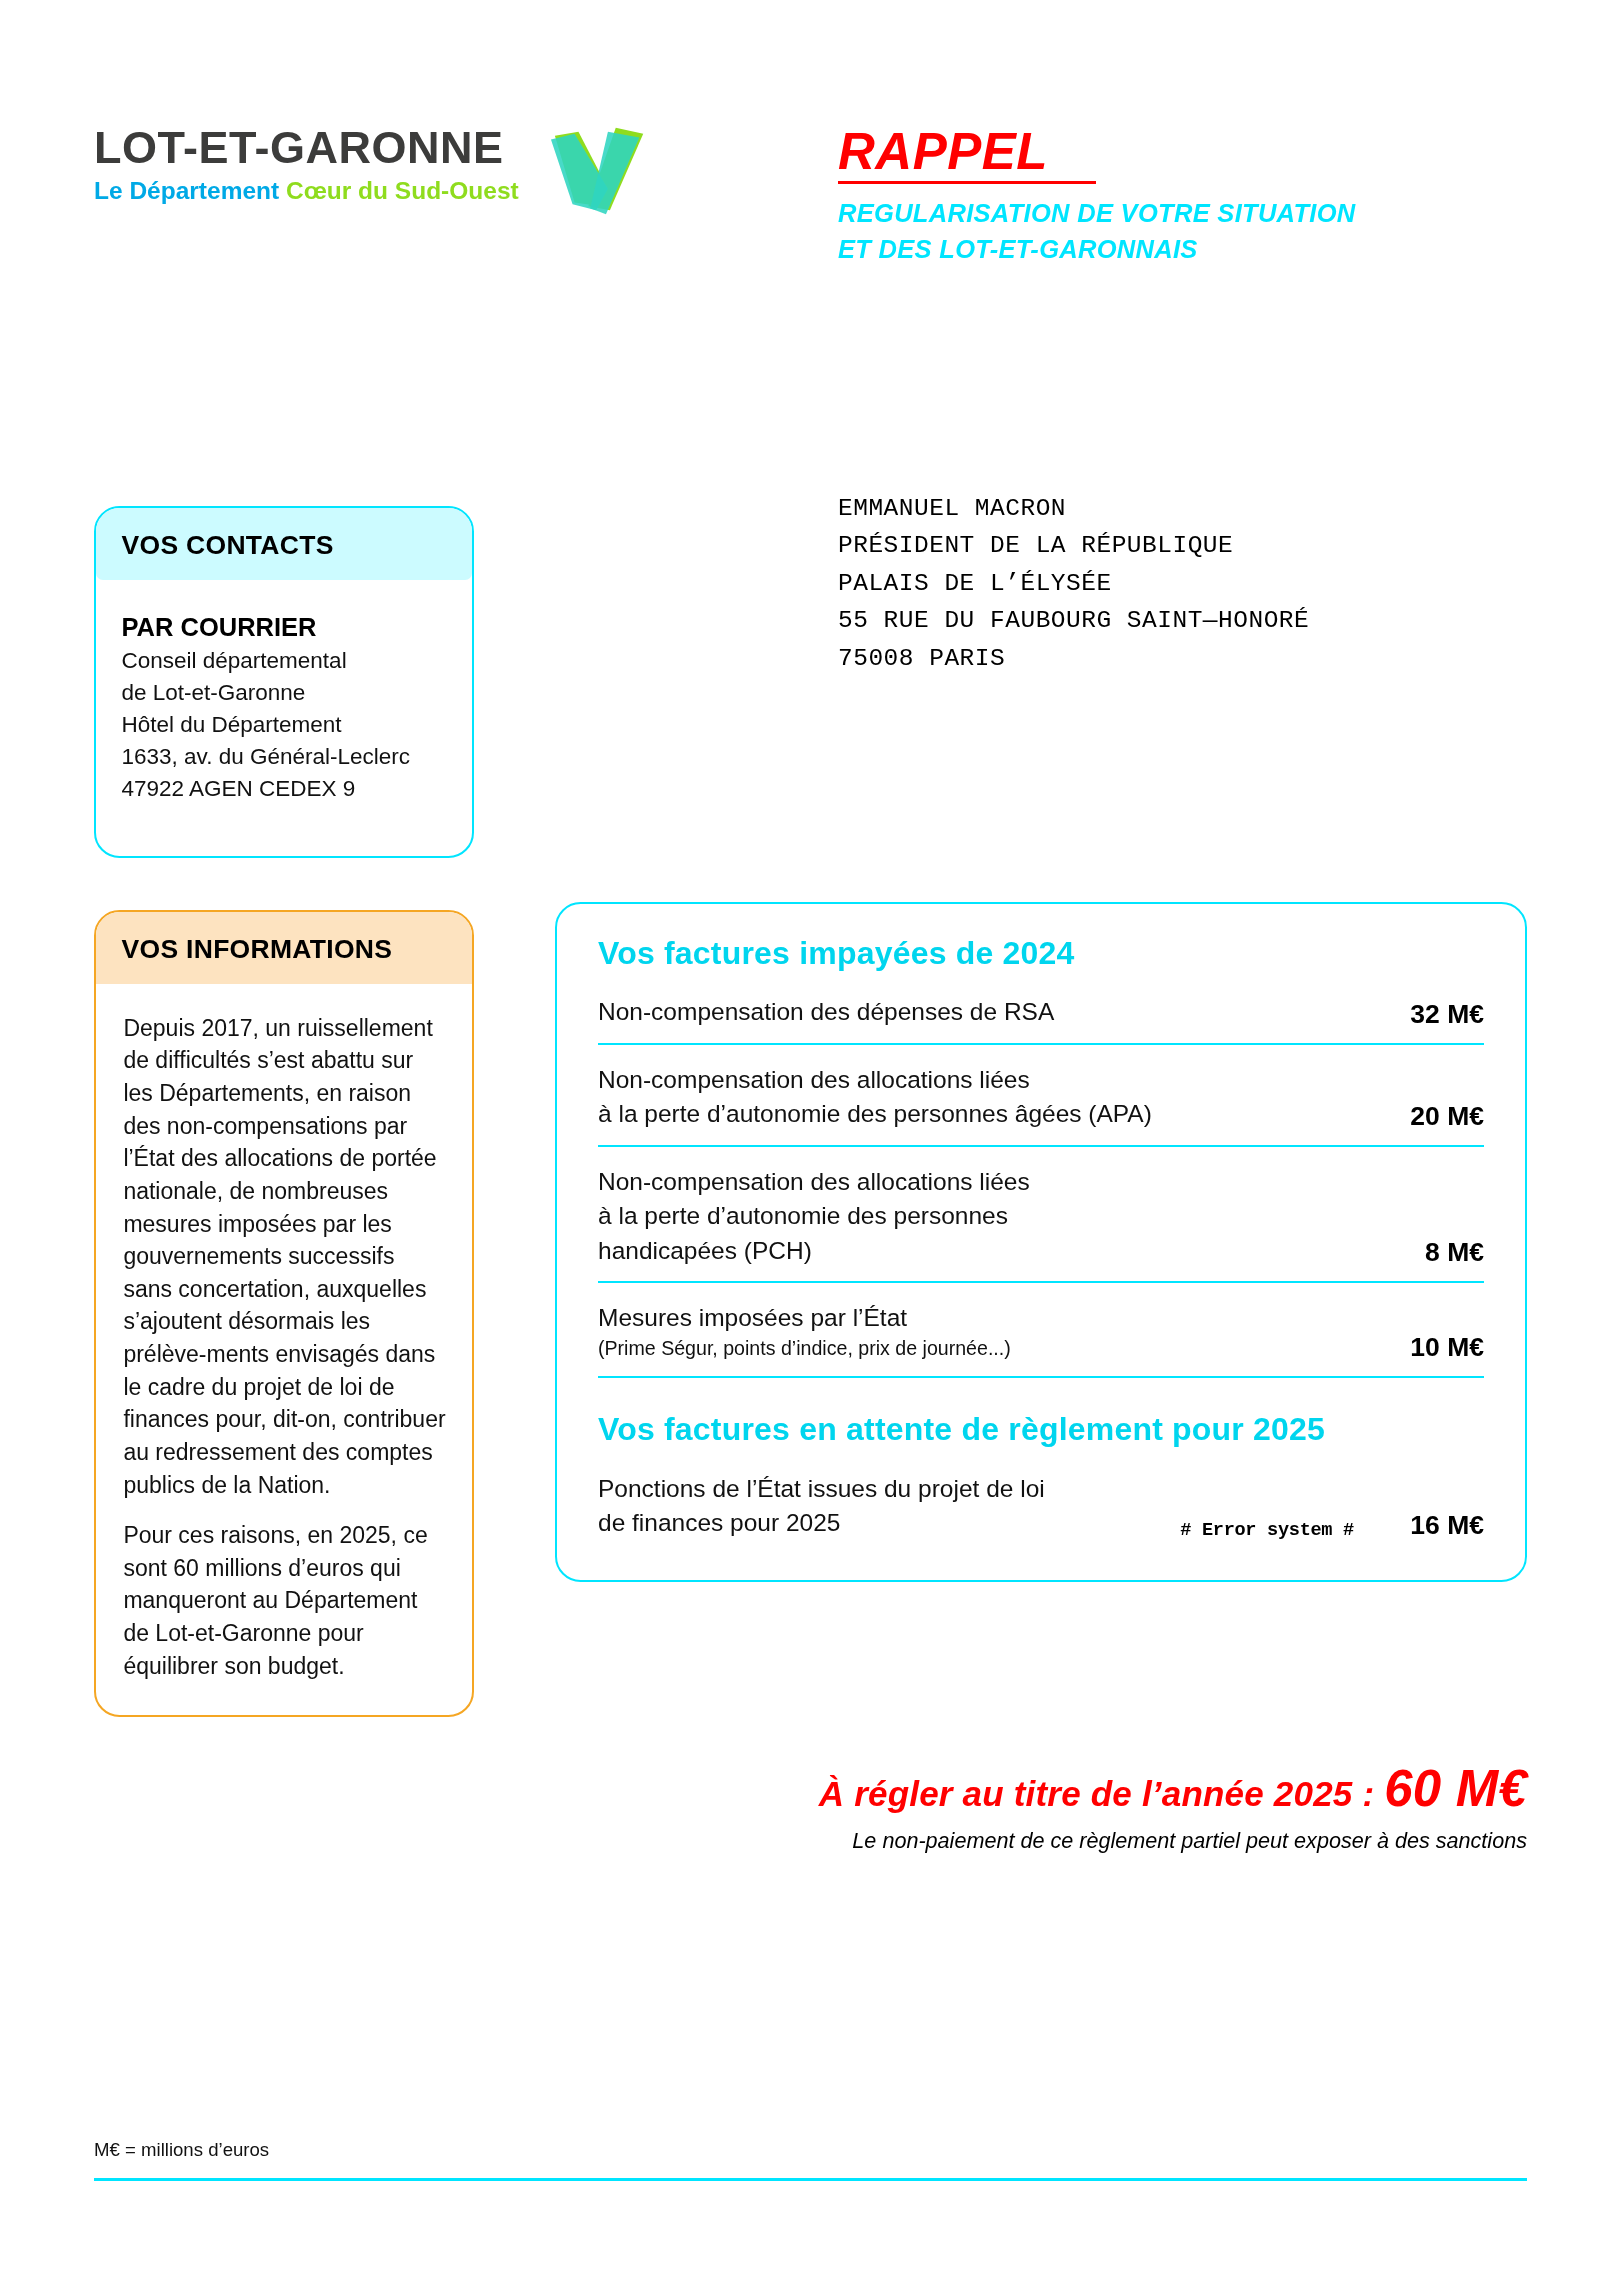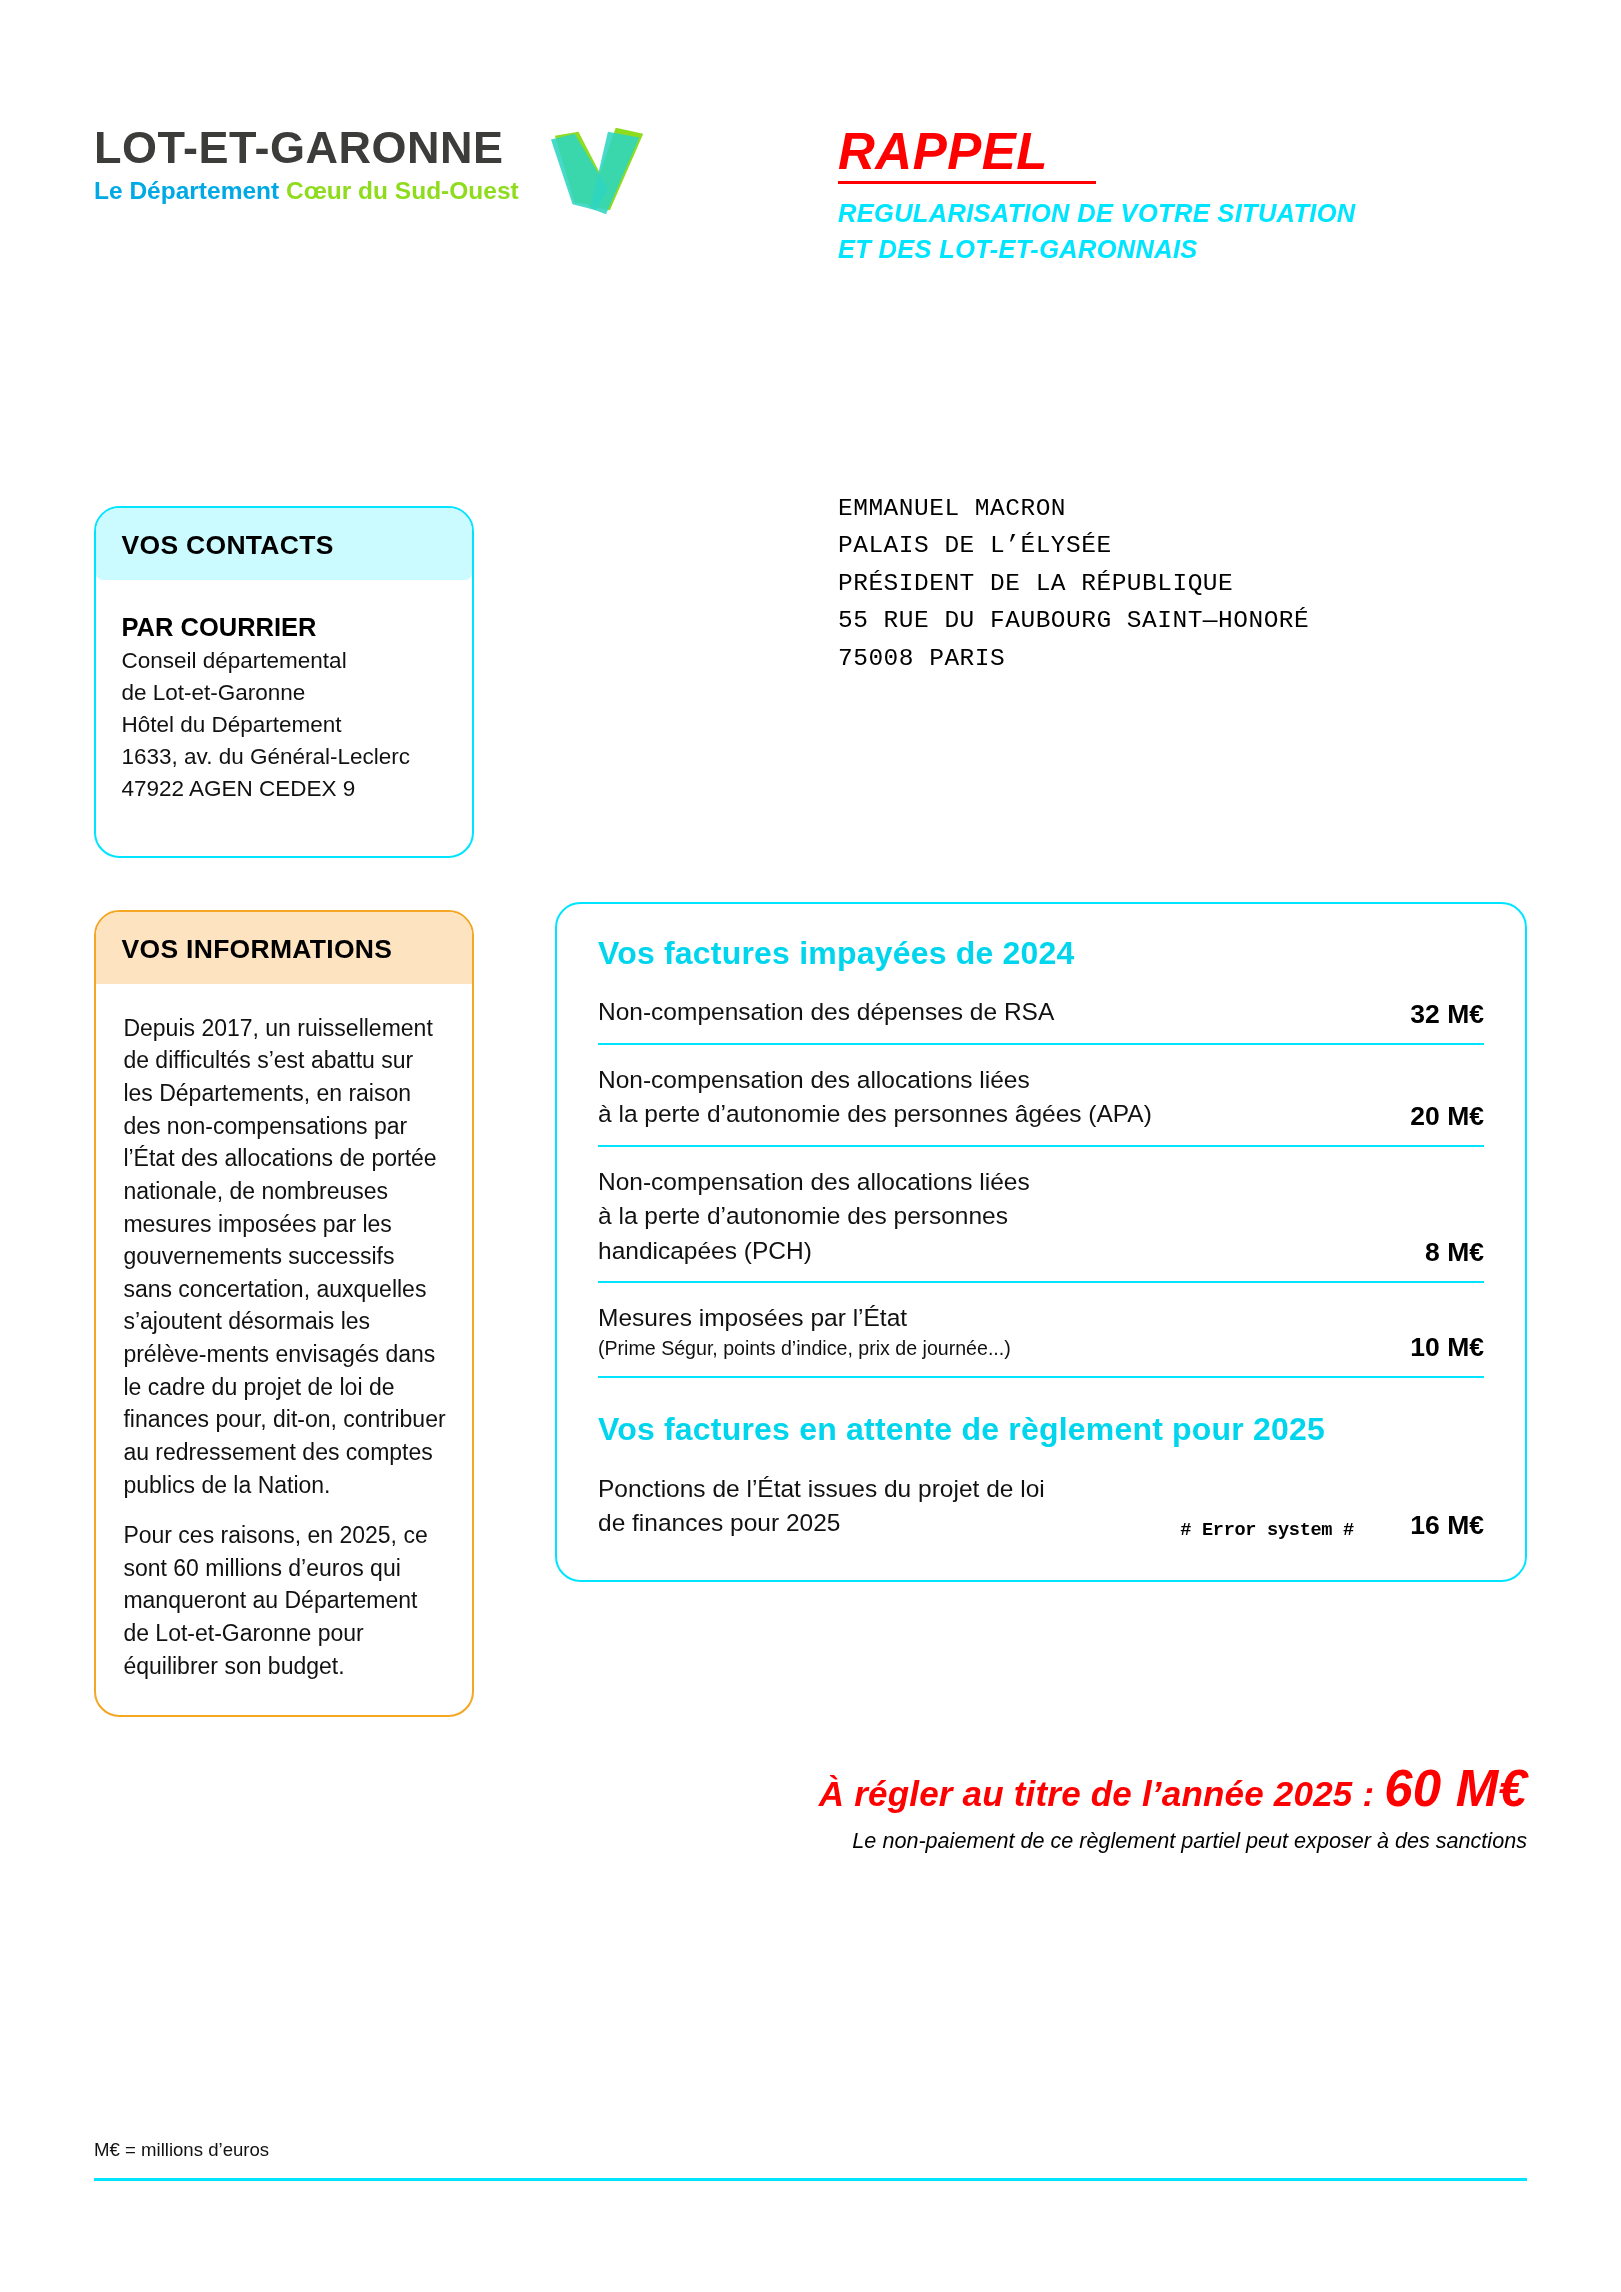--- a/index.html
+++ b/index.html
@@ -309,22 +309,22 @@
   <div id="rappel-block">
     <div id="rappel-title">RAPPEL</div>
     <div id="rappel-rule"></div>
     <div class="rappel-sub-line">REGULARISATION DE VOTRE SITUATION</div>
     <div class="rappel-sub-line">ET DES LOT-ET-GARONNAIS</div>
   </div>
 </div>
 
 <div id="recipient-block">
   <div class="recipient-line">EMMANUEL MACRON</div>
+  <div class="recipient-line">PRÉSIDENT DE LA RÉPUBLIQUE</div>
   <div class="recipient-line">PALAIS DE L’ÉLYSÉE</div>
-  <div class="recipient-line">PRÉSIDENT DE LA RÉPUBLIQUE</div>
   <div class="recipient-line">55 RUE DU FAUBOURG SAINT—HONORÉ</div>
   <div class="recipient-line">75008 PARIS</div>
 </div>
 
 <div id="contacts-box">
   <div id="contacts-header">VOS CONTACTS</div>
   <div id="contacts-body">
     <div id="contacts-subtitle">PAR COURRIER</div>
     <div class="contacts-line">Conseil départemental</div>
     <div class="contacts-line">de Lot-et-Garonne</div>

